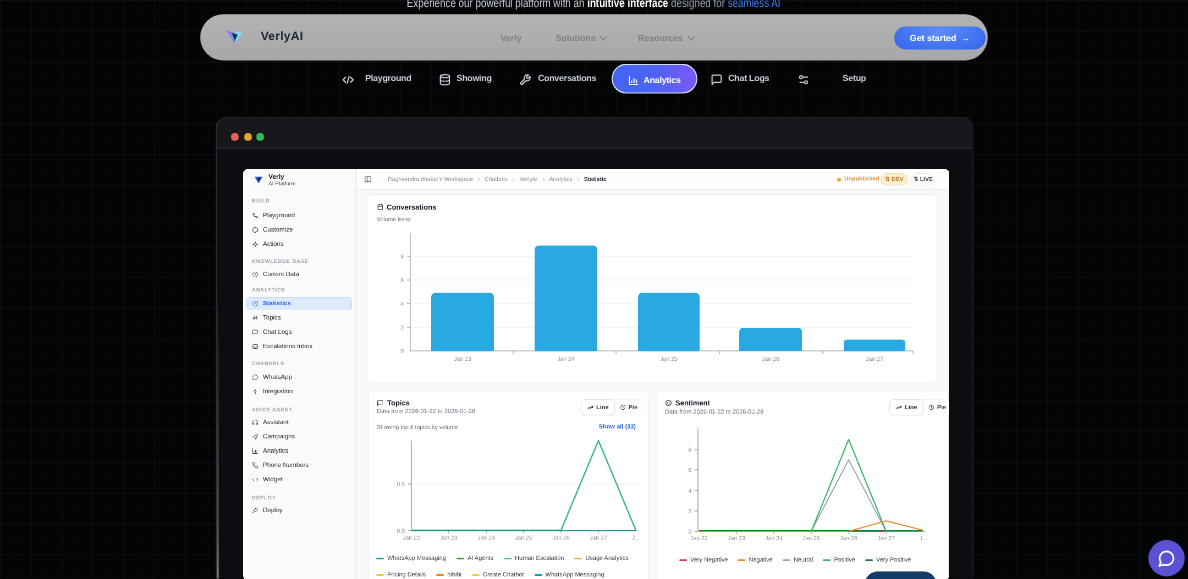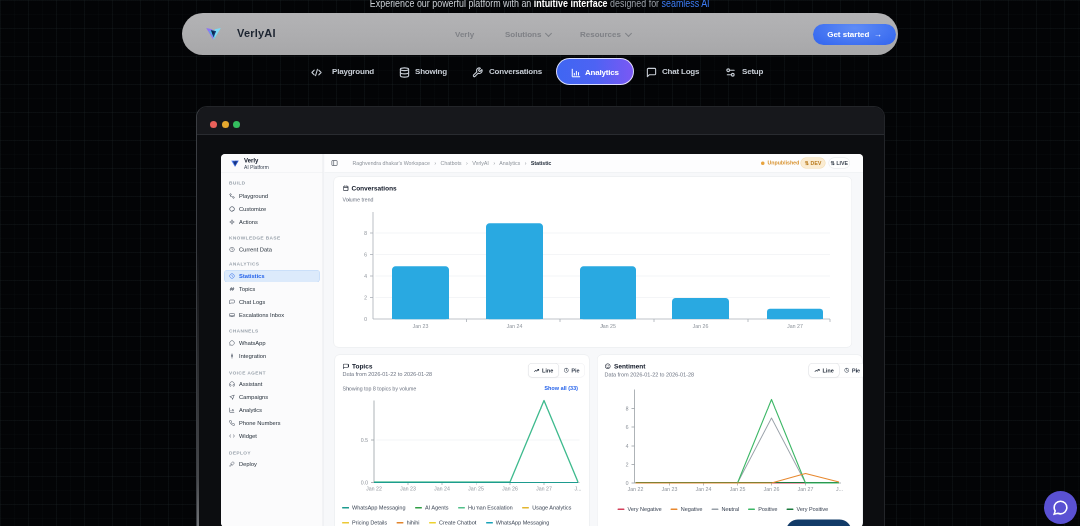--- a/index.html
+++ b/index.html
@@ -170,21 +170,21 @@
       </svg>
       <span class="tx" style="left:662px">Chat Logs</span>
     </span>
   <span class="tab">
       <svg class="ic" style="left:725px" width="11" height="11" viewBox="0 0 24 24" fill="none" stroke="#c6ccd4" stroke-width="2.4" stroke-linecap="round" stroke-linejoin="round">
         <path d="M20 7h-9"></path>
         <path d="M14 17H5"></path>
         <circle cx="17" cy="17" r="3"></circle>
         <circle cx="7" cy="7" r="3"></circle>
       </svg>
-      <span class="tx" style="left:742px">Setup</span>
+      <span class="tx" style="left:766px">Setup</span>
     </span>
 </div>
 
 <div class="window">
   <div class="titlebar">
       <span class="dot r"></span>
       <span class="dot y"></span>
       <span class="dot g"></span>
     </div>
   <div class="shotwrap">

